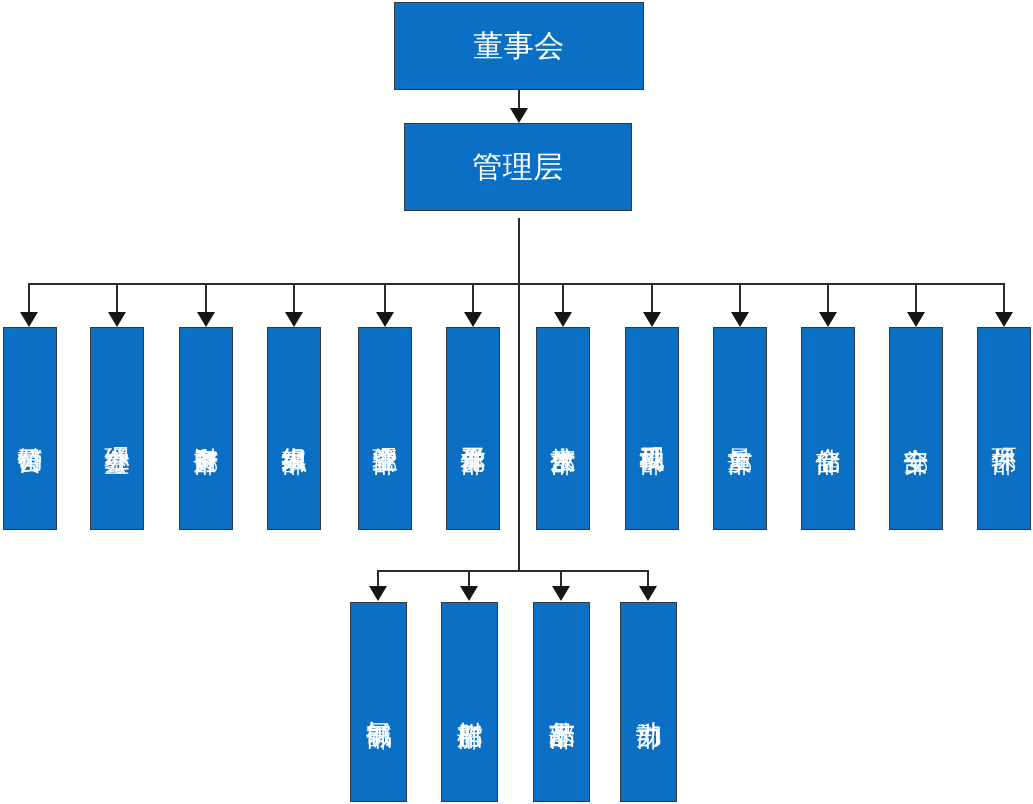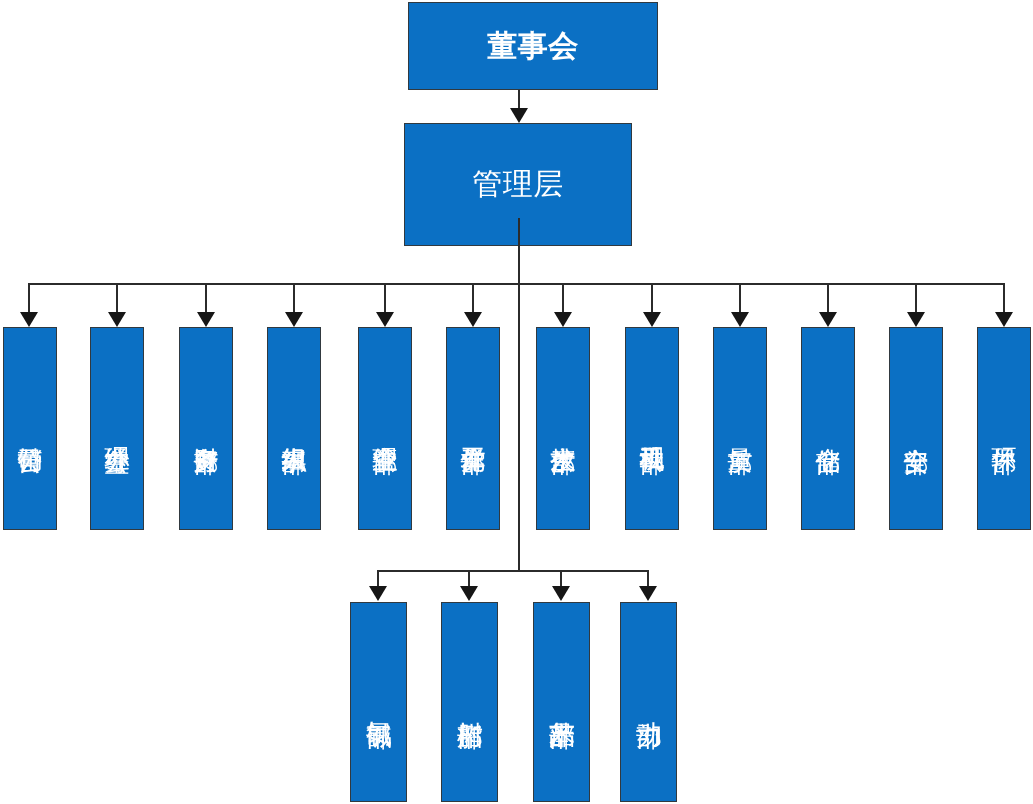--- a/index.html
+++ b/index.html
@@ -56,28 +56,28 @@
     border-left: 9px solid transparent;
     border-right: 9px solid transparent;
     border-top: 15px solid #161616;
   }
 </style>
 </head>
 <body>
 
 <div id="chart-root">
 
-  <div class="node node-top" style="left:408px; top:2px; width:250px; height:88px;font-weight:bold;">
+  <div class="node node-top" style="left:394px; top:2px; width:250px; height:88px;">
     <span>董事会</span>
   </div>
 
   <div class="conn conn-v" style="left:518px; top:90px; width:2px; height:20px;"></div>
   <div class="arrow" style="left:510px; top:108px;"></div>
 
-  <div class="node node-top" style="left:404px; top:123px; width:228px; height:123px;">
+  <div class="node node-top" style="left:404px; top:123px; width:228px; height:88px;">
     <span>管理层</span>
   </div>
 
   <div class="conn conn-v" style="left:518px; top:218px; width:2px; height:354px;"></div>
 
   <div class="conn conn-h" style="left:28px; top:283px; width:976px; height:2px;"></div>
 
   <div class="conn conn-v" style="left:28px; top:283px; height:38px;"></div>
   <div class="arrow" style="left:20px; top:312px;"></div>
 

